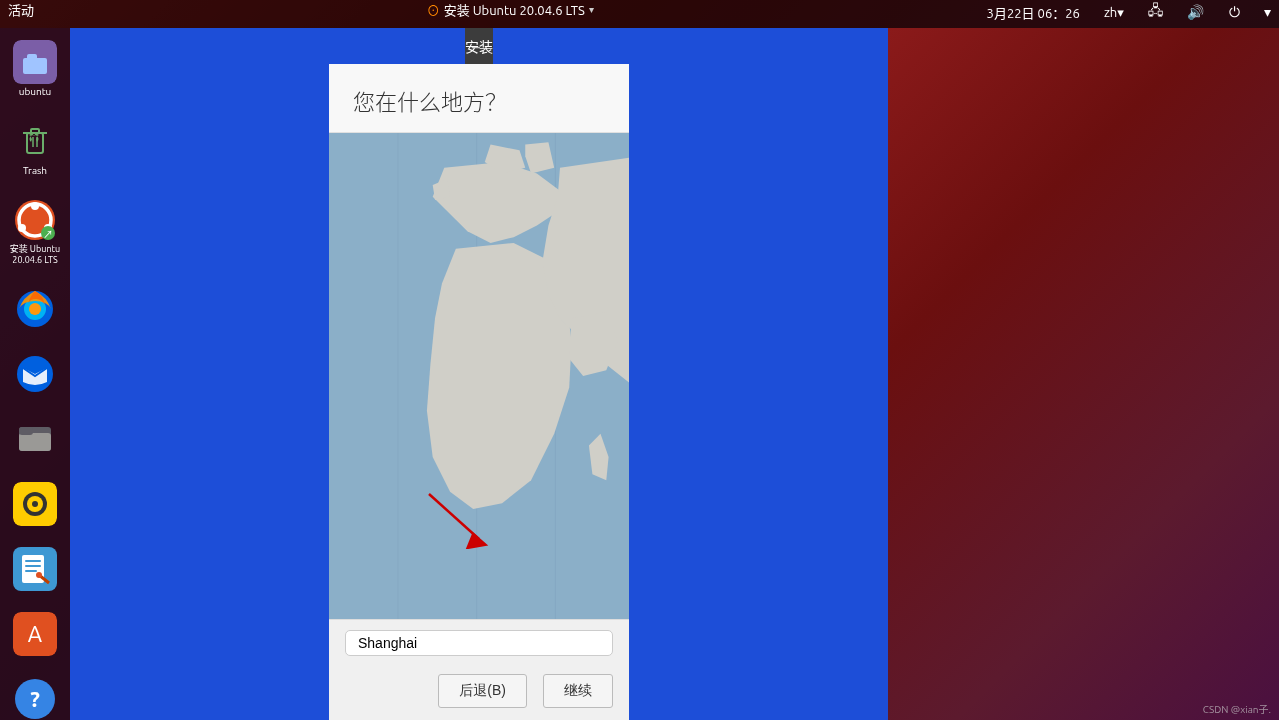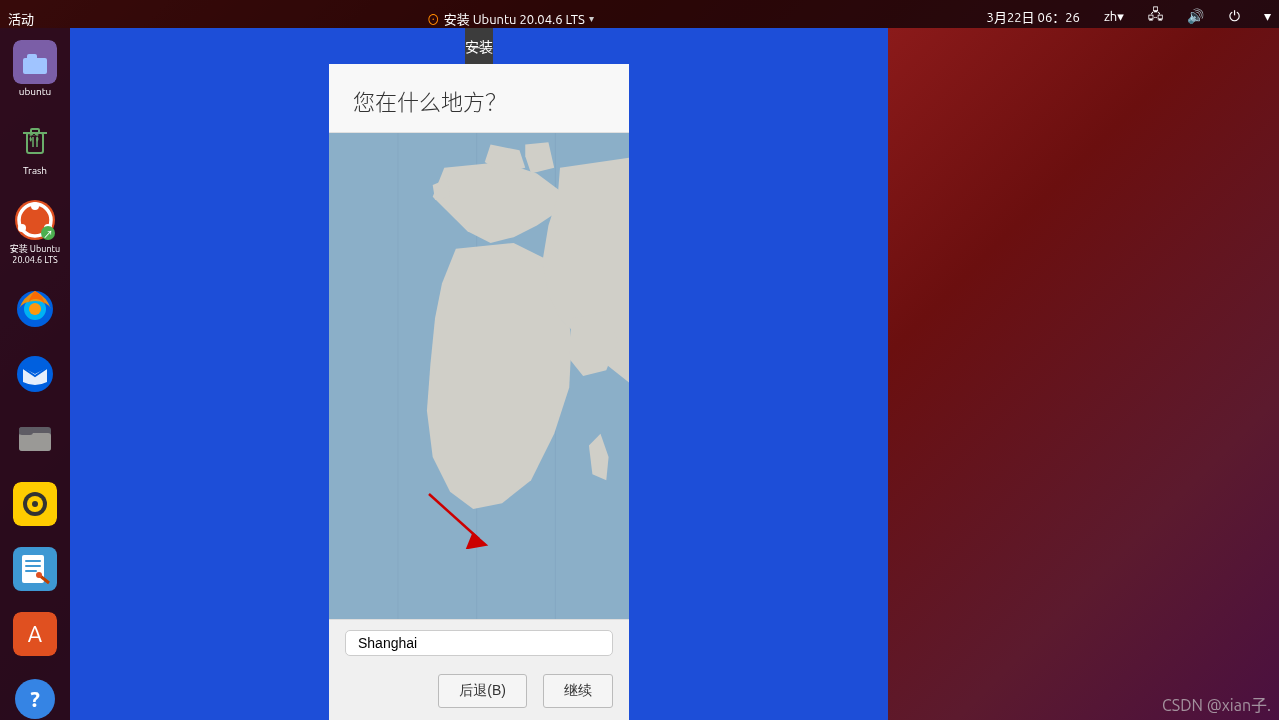--- a/index.html
+++ b/index.html
@@ -12,21 +12,21 @@
       position: relative;
     }
 
     
     .topbar {
       position: absolute;
       top: 0; left: 0; right: 0;
       height: 28px;
       background: rgba(0,0,0,0.6);
       display: flex;
-      align-items: flex-end;
+      align-items: flex-start;
       justify-content: space-between;
       padding: 0 8px;
       z-index: 100;
       color: white;
       font-size: 13px;
     }
     .topbar-left { display: flex; align-items: center; gap: 6px; }
     .topbar-center { display: flex; align-items: center; gap: 4px; }
     .topbar-right { display: flex; align-items: center; gap: 24px; }
     .activities-btn {
@@ -206,21 +206,21 @@
       background: linear-gradient(135deg, #8B1A1A 0%, #6B0F0F 30%, #5C1A2E 70%, #4A1040 100%);
       z-index: 0;
     }
 
     
     .watermark {
       position: absolute;
       bottom: 4px;
       right: 8px;
       color: rgba(200,200,200,0.7);
-      font-size: 16px;
+      font-size: 10px;
     }
 
     .topbar-icon { font-size: 14px; }
 
     
     .shortcut-overlay {
       position: absolute;
       bottom: 2px; right: 2px;
       width: 14px; height: 14px;
       background: #4CAF50;

